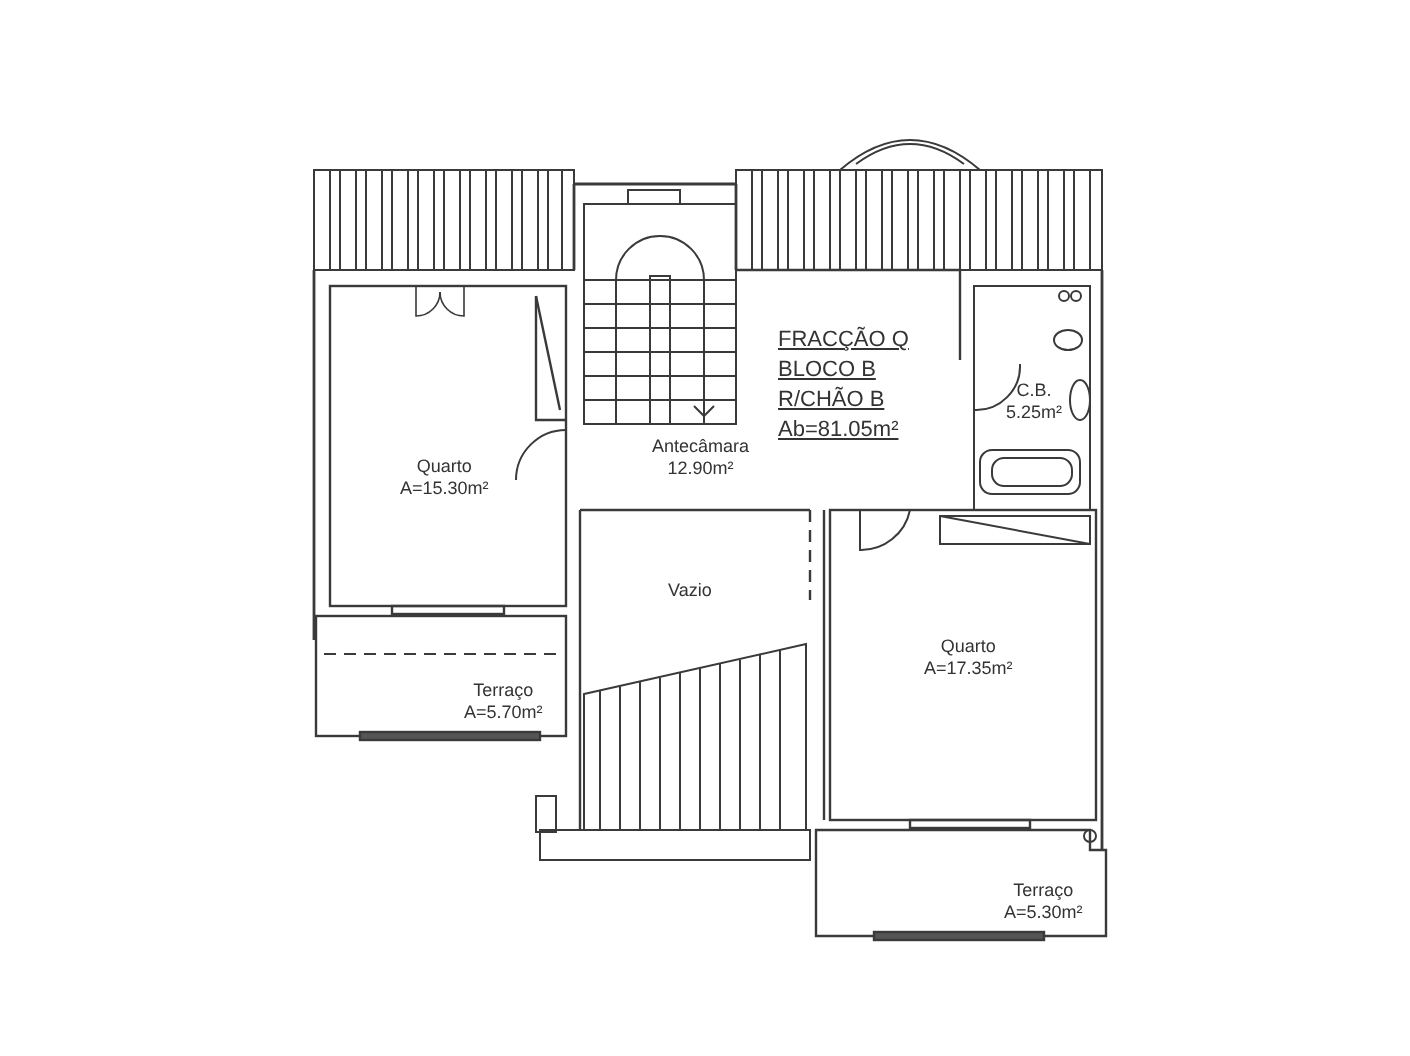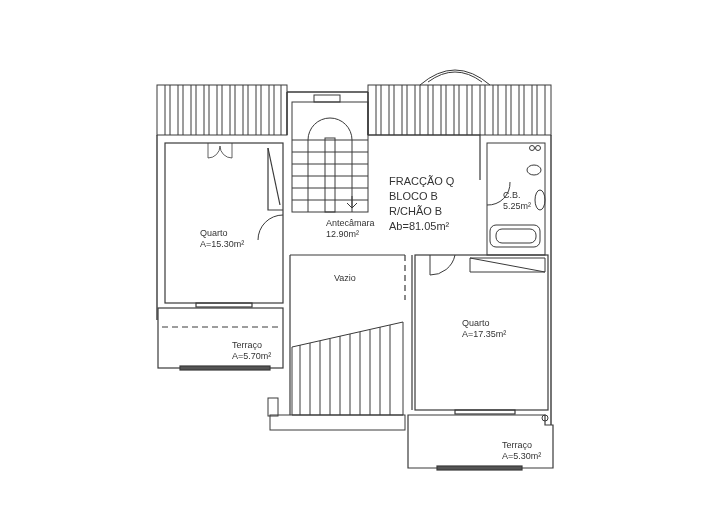--- a/index.html
+++ b/index.html
@@ -1,18 +1,18 @@
 <!DOCTYPE html>
 <html><head>
 <meta charset="utf-8">
 <style>
   html,body{margin:0;padding:0;background:#ffffff;}
   body{width:705px;height:528px;position:relative;overflow:hidden;font-family:"Liberation Sans",sans-serif;}
   svg{position:absolute;left:0;top:0;}
-  .lbl{position:absolute;font-family:"Liberation Sans",sans-serif;color:#333;font-size:9px;line-height:11px;white-space:nowrap;}
+  .lbl{position:absolute;font-family:"Liberation Sans",sans-serif;color:#333;font-size:9px;line-height:11px;text-align:center;white-space:nowrap;}
   .big{font-size:11px;line-height:15px;text-align:left;color:#333;}
 </style>
 </head>
 <body>
 
 <svg width="705" height="528" viewBox="0 0 705 528" fill="none" stroke="#3a3a3a" stroke-width="1.2">
 
   <g stroke-width="1">
     <rect x="157" y="85" width="130" height="50"></rect>
     <g id="pl">
@@ -153,21 +153,21 @@
     <rect x="455" y="410" width="60" height="4"></rect>
   </g>
 
   <g>
     <path d="M408 415 L545 415 L545 425 L553 425 L553 468 L408 468 Z"></path>
     <circle cx="545" cy="418" r="3" stroke-width="1"></circle>
     <rect x="437" y="466" width="85" height="4" fill="#555"></rect>
   </g>
 </svg>
 
-<div class="lbl big" style="left:389px;top:174px;">
+<div class="lbl big" style="left:389px;top:163px;text-decoration:underline;">
   <div>FRACÇÃO Q</div>
   <div>BLOCO B</div>
   <div>R/CHÃO B</div>
   <div>Ab=81.05m²</div>
 </div>
 
 <div class="lbl" style="left:200px;top:228px;">
   <div>Quarto</div>
   <div>A=15.30m²</div>
 </div>
@@ -175,21 +175,21 @@
 <div class="lbl" style="left:326px;top:218px;">
   <div>Antecâmara</div>
   <div>12.90m²</div>
 </div>
 
 <div class="lbl" style="left:503px;top:190px;">
   <div>C.B.</div>
   <div>5.25m²</div>
 </div>
 
-<div class="lbl" style="left:334px;top:273px;">
+<div class="lbl" style="left:334px;top:290px;">
   <div>Vazio</div>
 </div>
 
 <div class="lbl" style="left:462px;top:318px;">
   <div>Quarto</div>
   <div>A=17.35m²</div>
 </div>
 
 <div class="lbl" style="left:232px;top:340px;">
   <div>Terraço</div>

